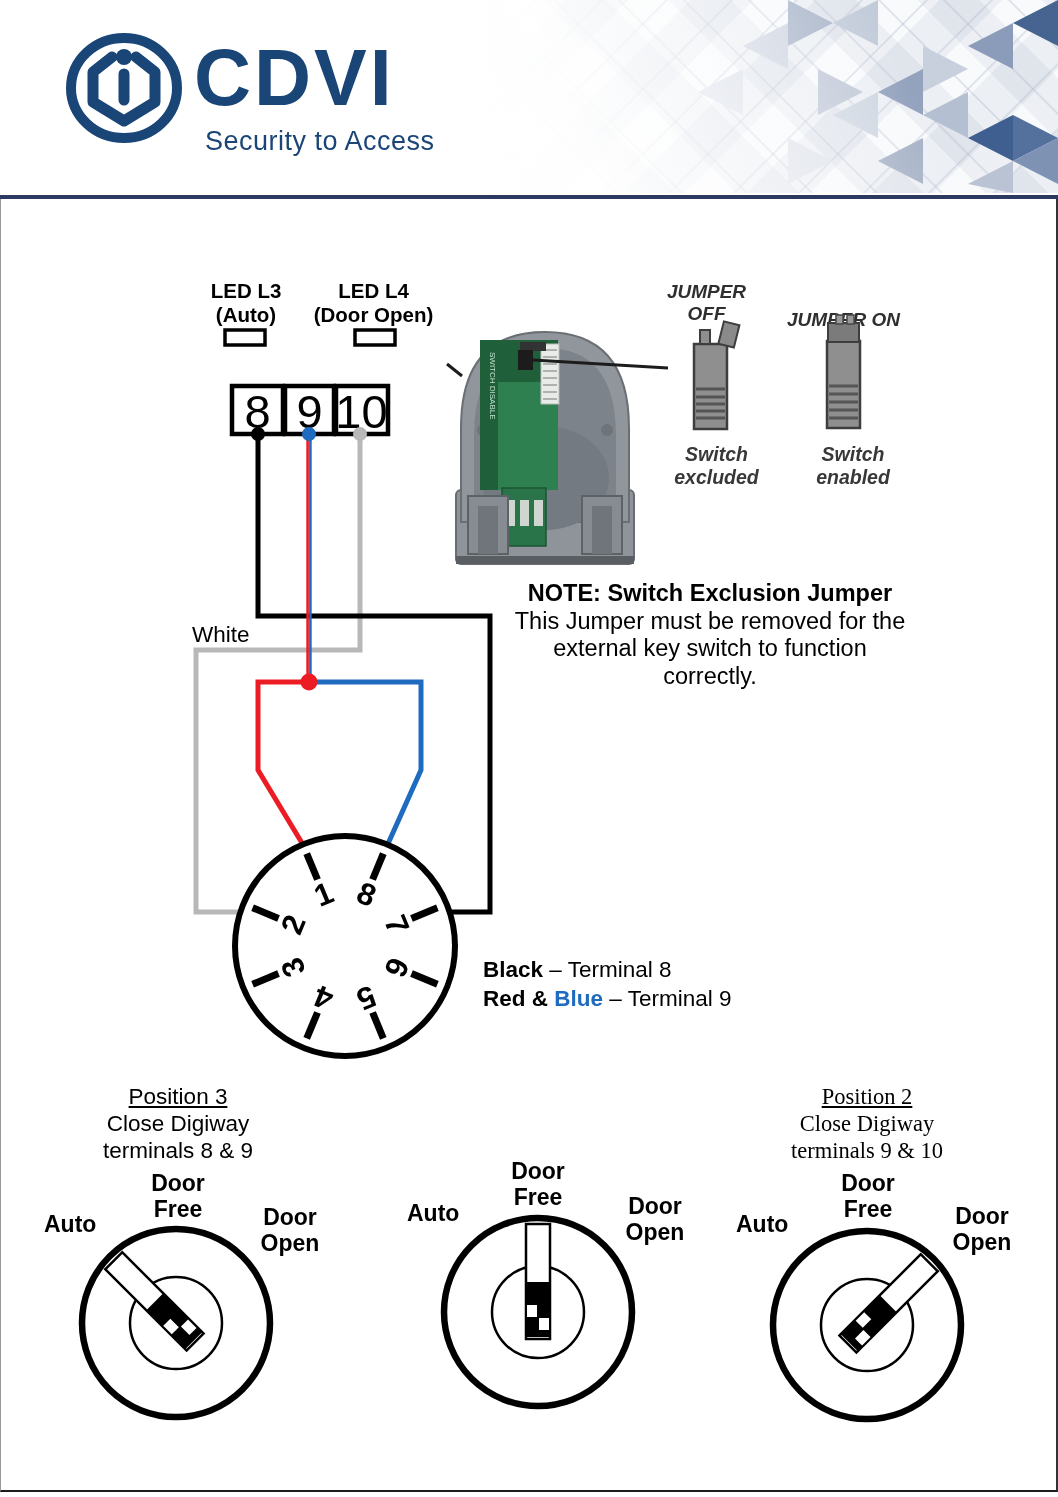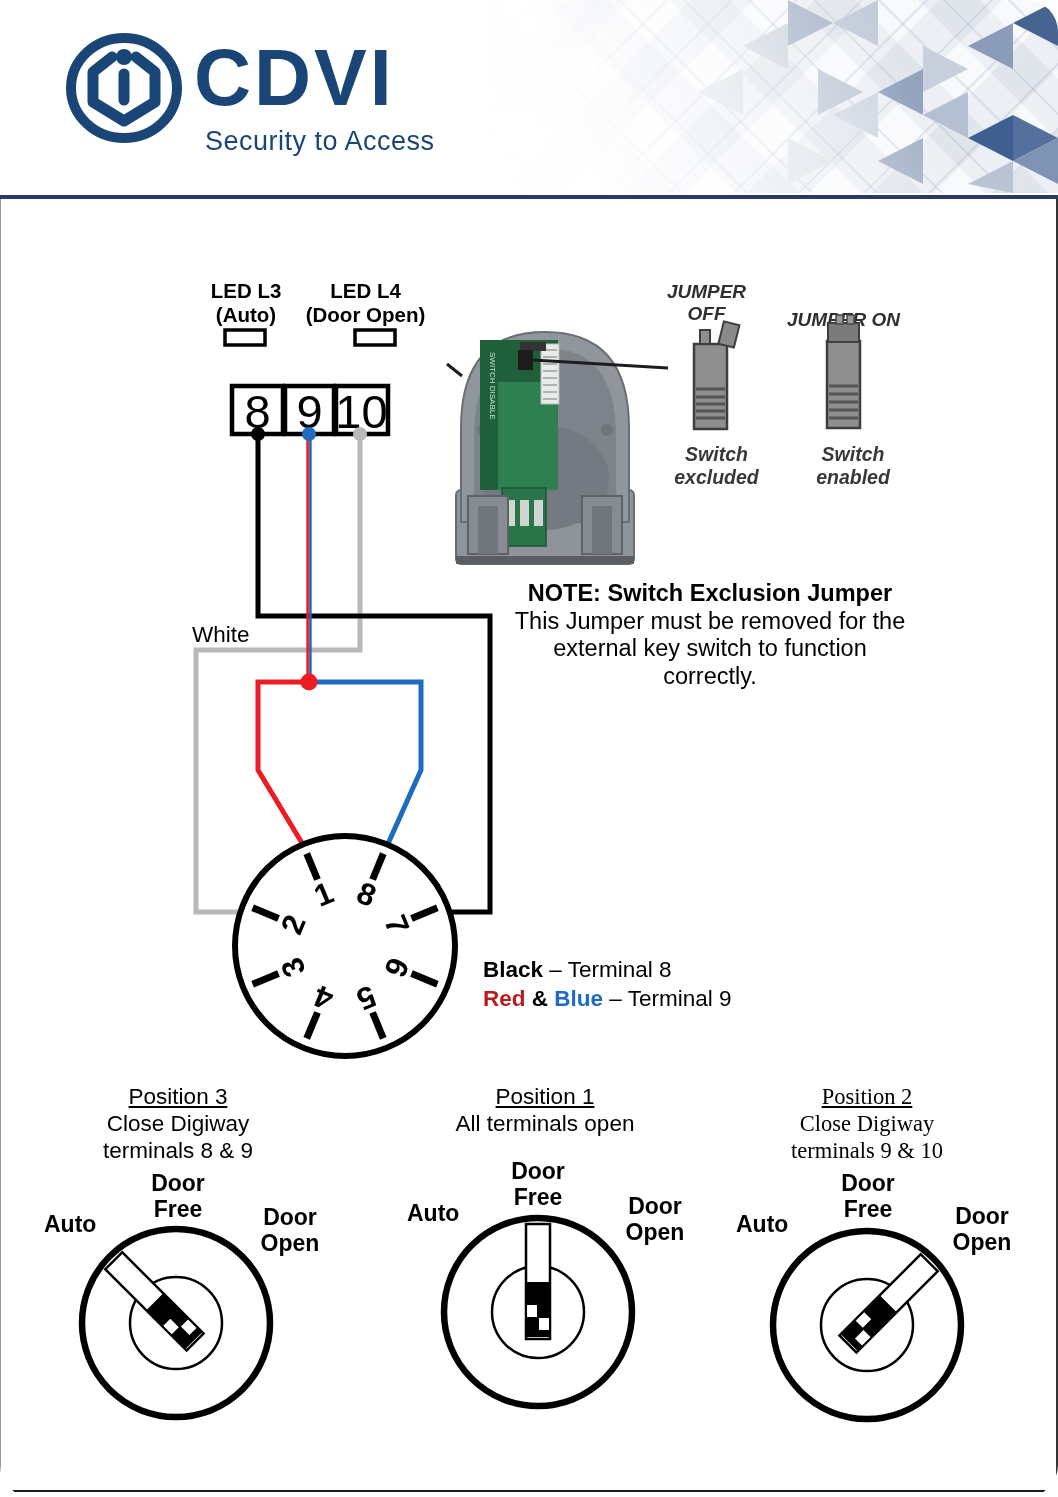--- a/index.html
+++ b/index.html
@@ -1,17 +1,17 @@
 <!DOCTYPE html>
 <html><head>
 <meta charset="utf-8">
 <style>
   html,body{margin:0;padding:0;background:#fff;}
   body{font-family:"Liberation Sans","DejaVu Sans",sans-serif;color:#000;}
-  .page{position:relative;width:1058px;height:1497px;background:#fff;overflow:hidden;border-radius:32px;}
+  .page{position:relative;width:1058px;height:1497px;background:#fff;overflow:hidden;}
   .abs{position:absolute;}
   .ctr{text-align:center;}
   .b{font-weight:bold;}
   .u{text-decoration:underline;}
 
   
   .brand-text{left:194px;top:32px;font-size:79px;font-weight:bold;color:#1a4577;letter-spacing:3px;}
   .tagline{left:205px;top:126px;font-size:27px;color:#1a4577;letter-spacing:.5px;}
   .header-rule{left:0;top:195px;width:1058px;height:4px;background:#2c3a62;}
   .header-pattern{top:0;right:0;width:570px;height:193px;overflow:hidden;
@@ -24,21 +24,21 @@
     background:linear-gradient(245deg, rgba(255,255,255,0) 28%, rgba(255,255,255,.94) 82%, #fff 100%);}
   .page-frame{left:0;top:199px;right:0;bottom:5px;border-left:1.5px solid #999;
     border-right:2px solid #333;border-bottom:2.5px solid #1c1c1c;pointer-events:none;}
 
   
   .led-label{font-size:20.5px;font-weight:bold;line-height:24px;}
   .jumper-title{font-size:19px;font-weight:bold;font-style:italic;color:#2f2f2f;}
   .jumper-cap{font-size:19.5px;font-weight:bold;font-style:italic;color:#383838;line-height:23px;}
   .note-block{font-size:23.5px;line-height:27.5px;}
   .legend{font-size:22.5px;line-height:28.5px;margin-top:20px;}
-  .legend .red{color:#b91c1c;}
+  .legend .red{color:#000000;}
   .legend .blue{color:#1e6bbf;}
   .legend .grayw{color:#b3b3b3;}
   .white-label{font-size:22.5px;}
   .pos-head{font-size:22.5px;line-height:27px;}
   .dial-label{font-size:23px;font-weight:bold;line-height:26px;}
   svg text{font-family:"Liberation Sans","DejaVu Sans",sans-serif;}
 </style>
 </head>
 <body>
 
@@ -74,21 +74,21 @@
   </svg>
   <div class="abs brand-text">CDVI</div>
   <div class="abs tagline">Security to Access</div>
   <div class="abs header-rule"></div>
   <div class="abs page-frame"></div>
 
   <div class="abs led-label ctr" style="left:186px;top:279px;width:120px;">
     <div>LED L3</div>
     <div>(Auto)</div>
   </div>
-  <div class="abs led-label ctr" style="left:302px;top:279px;width:127px;">
+  <div class="abs led-label ctr" style="left:310px;top:279px;width:127px;">
     <div>LED L4</div>
     <div>(Door Open)</div>
   </div>
 
   <div class="abs jumper-title ctr" style="left:649px;top:281px;width:115px;">JUMPER OFF</div>
   <div class="abs jumper-title ctr" style="left:786px;top:281px;width:115px;margin-top:28px;">JUMPER ON</div>
 
   <div class="abs jumper-cap ctr" style="left:664px;top:443px;width:105px;">
     <div>Switch</div>
     <div>excluded</div>
@@ -109,24 +109,20 @@
 
   <div class="abs legend" style="left:483px;top:936px;">
     <div><span class="b">Black</span><span> – Terminal 8</span></div>
     <div><span class="b red">Red</span><span class="b"> &amp; </span><span class="b blue">Blue</span><span> – Terminal 9</span></div>
   </div>
 
   <div class="abs pos-head ctr" style="left:78px;top:1083px;width:200px;">
     <div><span class="u">Position 3</span></div>
     <div>Close Digiway</div>
     <div>terminals 8 &amp; 9</div>
-  </div>
-  <div class="abs pos-head ctr" style="left:445px;top:1083px;width:200px;">
-    <div><span class="u">Position 1</span></div>
-    <div>All terminals open</div>
   </div>
   <div class="abs pos-head ctr" style="left:767px;top:1083px;width:200px;font-family:Liberation Serif, serif;">
     <div><span class="u">Position 2</span></div>
     <div>Close Digiway</div>
     <div>terminals 9 &amp; 10</div>
   </div>
 
   <div class="abs dial-label ctr" style="left:108px;top:1170px;width:140px;">
     <div>Door</div>
       <div>Free</div>

